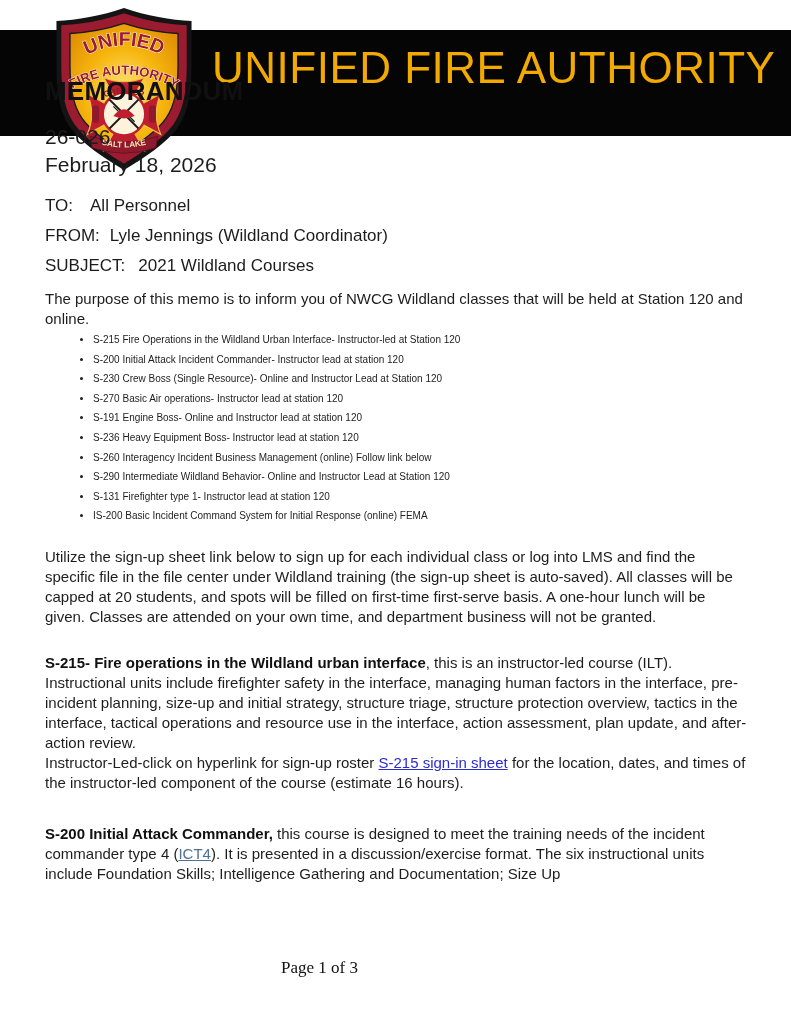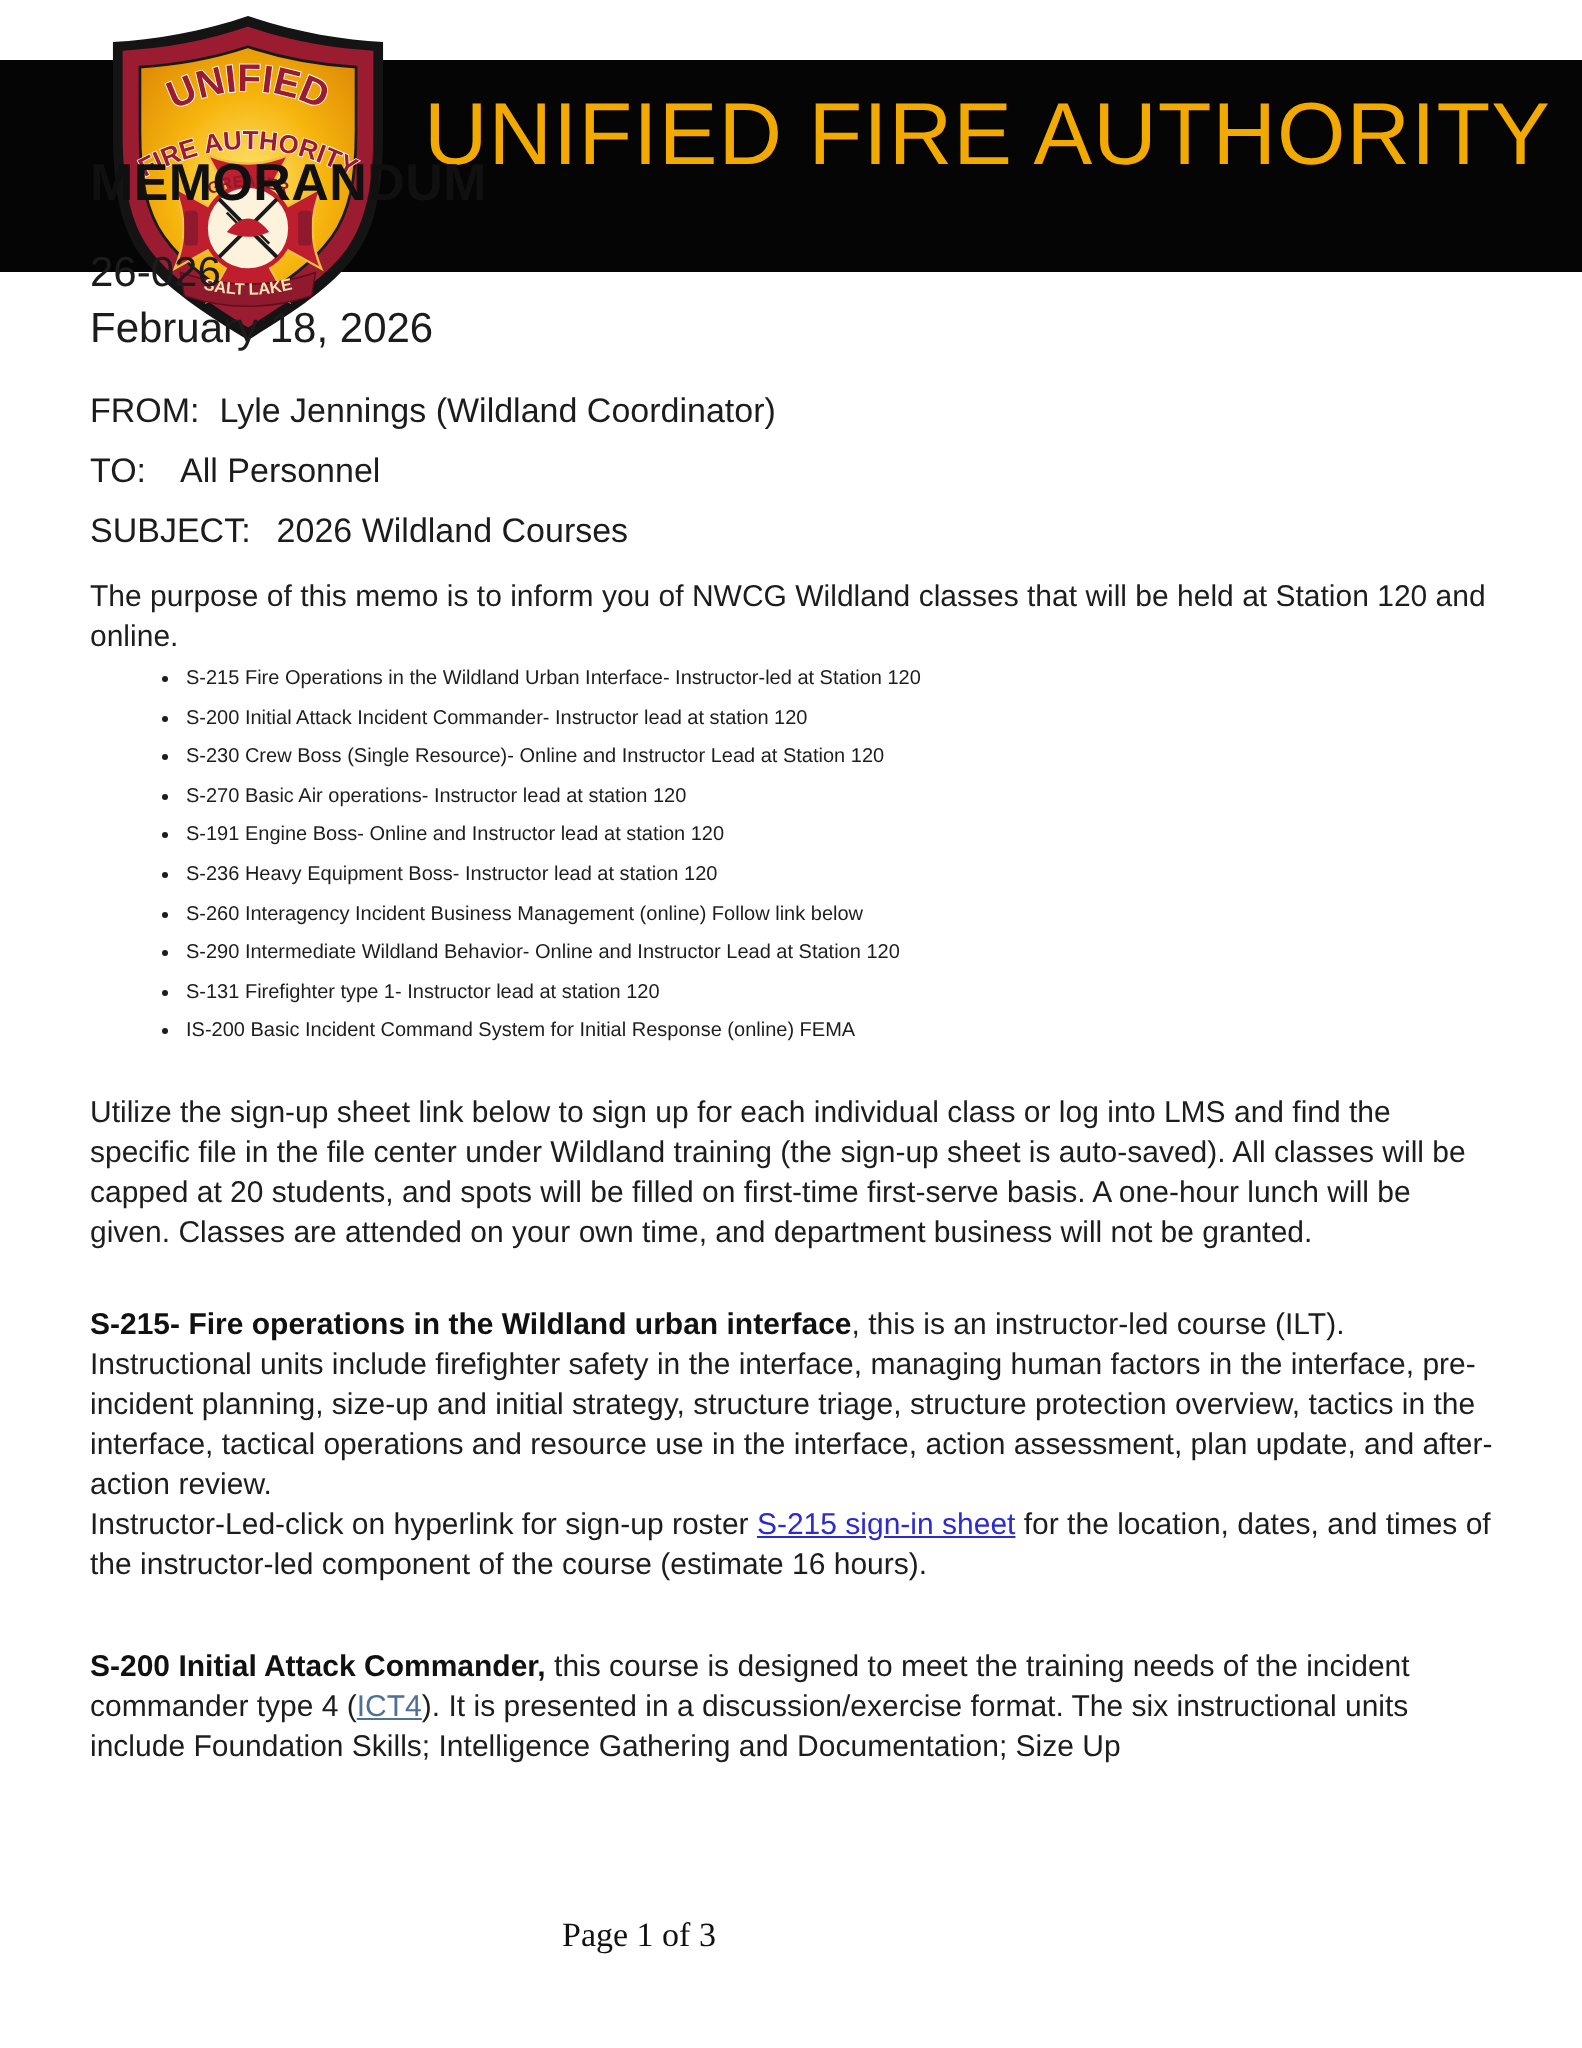--- a/index.html
+++ b/index.html
@@ -171,27 +171,27 @@
 
   <div class="memo-heading">MEMORANDUM</div>
 
   <div class="memo-meta">
     <div>26-026</div>
     <div>February 18, 2026</div>
   </div>
 
   <div class="memo-rows">
     <div class="memo-row">
+      <span>TO:</span><span class="val-to">All Personnel</span>
+    </div>
+    <div class="memo-row">
       <span>FROM:</span><span class="val-from">Lyle Jennings (Wildland Coordinator)</span>
     </div>
     <div class="memo-row">
-      <span>TO:</span><span class="val-to">All Personnel</span>
-    </div>
-    <div class="memo-row">
-      <span>SUBJECT:</span><span class="val-subject">2026 Wildland Courses</span>
+      <span>SUBJECT:</span><span class="val-subject">2021 Wildland Courses</span>
     </div>
   </div>
 
   <p class="body-text intro">The purpose of this memo is to inform you of NWCG Wildland classes that will be held at Station 120 and online.</p>
 
   <ul class="course-list">
     <li>S-215 Fire Operations in the Wildland Urban Interface- Instructor-led at Station 120</li>
     <li>S-200 Initial Attack Incident Commander- Instructor lead at station 120</li>
     <li>S-230 Crew Boss (Single Resource)- Online and Instructor Lead at Station 120</li>
     <li>S-270 Basic Air operations- Instructor lead at station 120</li>

